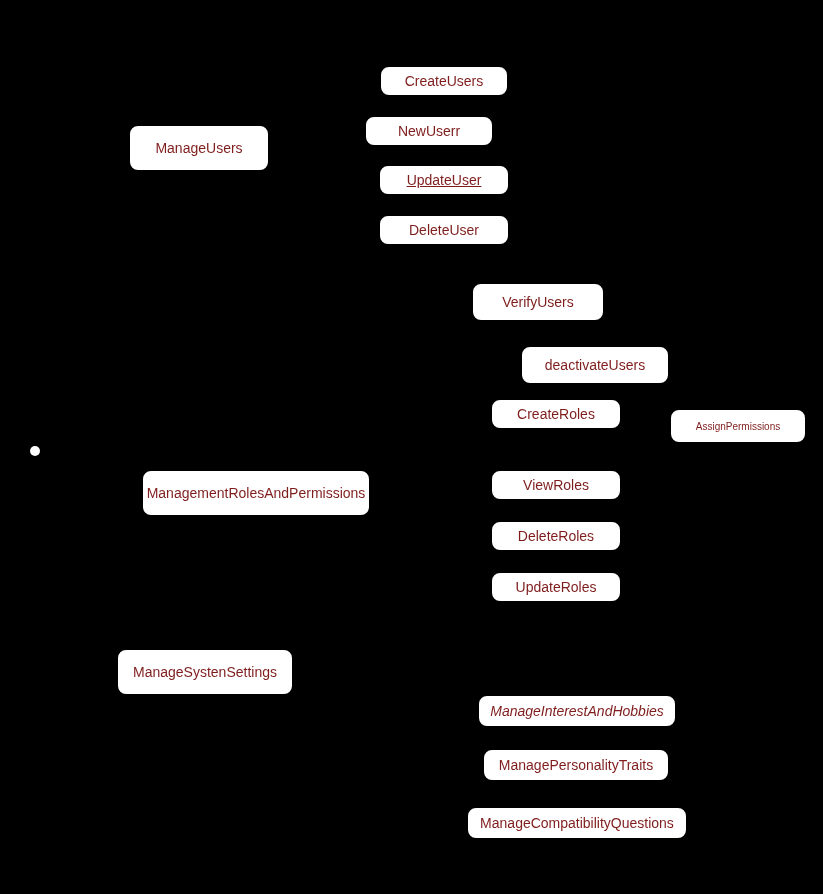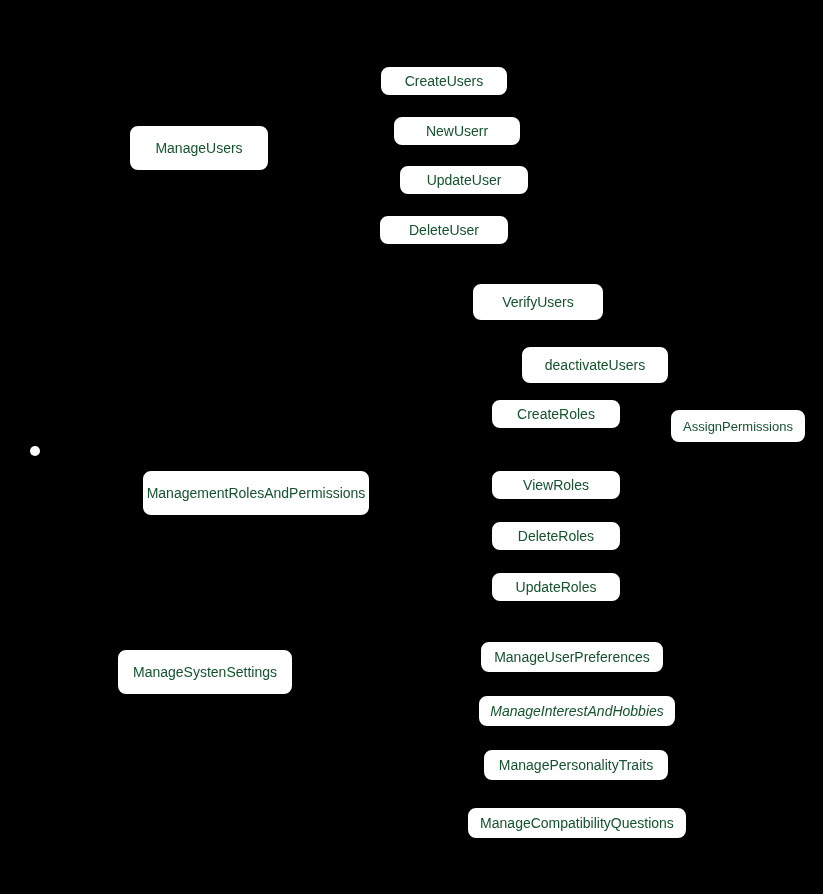--- a/index.html
+++ b/index.html
@@ -1,41 +1,40 @@
 <!DOCTYPE html>
 <html><head>
 <meta charset="utf-8">
 <style>
   html,body{margin:0;padding:0;background:#000;width:823px;height:894px;overflow:hidden;font-family:Arial,Helvetica,sans-serif;}
   .canvas{position:relative;width:823px;height:894px;}
-  .node{position:absolute;background:#fff;color:#14532d;border:2px solid #000;border-radius:10px;display:flex;align-items:center;justify-content:center;font-size:14px;padding:0 10px;box-sizing:border-box;white-space:nowrap;}
+  .node{position:absolute;background:#fff;color:#7f1d1d;border:2px solid #000;border-radius:10px;display:flex;align-items:center;justify-content:center;font-size:14px;padding:0 10px;box-sizing:border-box;white-space:nowrap;}
   .dot{position:absolute;width:10px;height:10px;background:#fff;border-radius:50%;}
 </style>
 </head>
 <body>
 
 <div class="canvas">
 
   <div class="dot" style="left:30px;top:446px;"></div>
 
   <div class="node" style="left:141px;top:469px;width:230px;height:48px;">ManagementRolesAndPermissions</div>
   <div class="node" style="left:128px;top:124px;width:142px;height:48px;">ManageUsers</div>
   <div class="node" style="left:116px;top:648px;width:178px;height:48px;">ManageSystenSettings</div>
 
   <div class="node" style="left:379px;top:65px;width:130px;height:32px;">CreateUsers</div>
-  <div class="node" style="left:392px;top:115px;width:130px;height:32px;">NewUserr</div>
-  <div class="node" style="left:398px;top:164px;width:132px;height:32px;">UpdateUser</div>
+  <div class="node" style="left:364px;top:115px;width:130px;height:32px;">NewUserr</div>
+  <div class="node" style="left:378px;top:164px;width:132px;height:32px;text-decoration:underline;">UpdateUser</div>
   <div class="node" style="left:471px;top:282px;width:134px;height:40px;">VerifyUsers</div>
   <div class="node" style="left:378px;top:214px;width:132px;height:32px;">DeleteUser</div>
   <div class="node" style="left:520px;top:345px;width:150px;height:40px;">deactivateUsers</div>
 
-  <div class="node" style="left:669px;top:408px;width:138px;height:36px;font-size:13px;">AssignPermissions</div>
+  <div class="node" style="left:669px;top:408px;width:138px;height:36px;font-size:10px;">AssignPermissions</div>
   <div class="node" style="left:490px;top:398px;width:132px;height:32px;">CreateRoles</div>
   <div class="node" style="left:490px;top:469px;width:132px;height:32px;">ViewRoles</div>
   <div class="node" style="left:490px;top:520px;width:132px;height:32px;">DeleteRoles</div>
   <div class="node" style="left:490px;top:571px;width:132px;height:32px;">UpdateRoles</div>
 
-  <div class="node" style="left:479px;top:640px;width:186px;height:34px;">ManageUserPreferences</div>
   <div class="node" style="left:477px;top:694px;width:200px;height:34px;font-style:italic;">ManageInterestAndHobbies</div>
   <div class="node" style="left:482px;top:748px;width:188px;height:34px;">ManagePersonalityTraits</div>
   <div class="node" style="left:466px;top:806px;width:222px;height:34px;">ManageCompatibilityQuestions</div>
 
 </div>
 
 </body></html>

